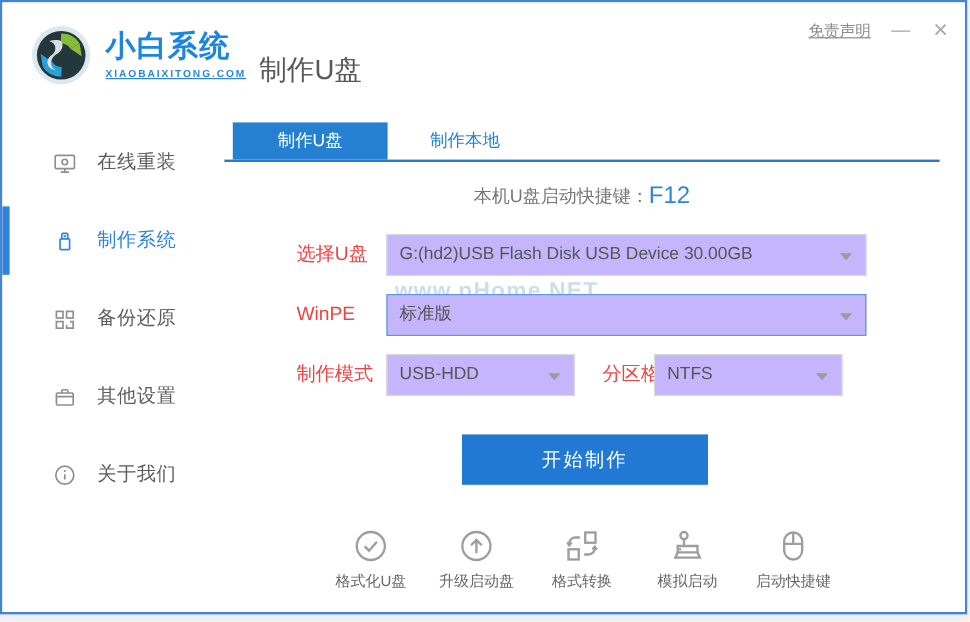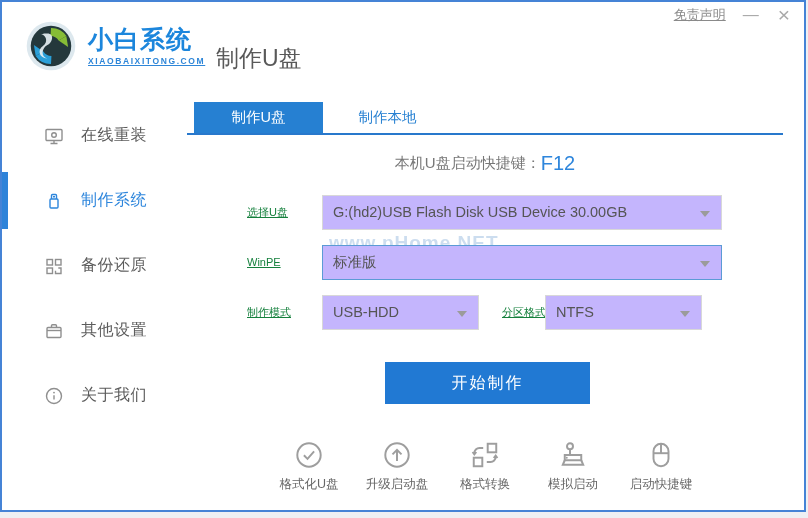--- a/index.html
+++ b/index.html
@@ -16,21 +16,21 @@
     border:2px solid #4583d6;
   }
 
   
   .header { position:absolute; left:0; top:0; width:100%; height:94px; background:#fff; }
   .logo-icon { position:absolute; left:22px; top:17px; width:54px; height:54px; }
   .brand-text { position:absolute; left:86px; top:24px; }
   .brand-name { font-size:25px; font-weight:bold; color:#1c86dc; letter-spacing:1px; line-height:27px; }
   .brand-domain { font-size:8.5px; color:#2e86d8; letter-spacing:1.6px; margin-top:3px; font-weight:bold;text-decoration:underline; }
   .page-title { position:absolute; left:214px; top:41px; font-size:23px; color:#595959; }
-  .win-controls { position:absolute; top:3px; right:12px; display:flex; align-items:center; gap:14px; }
+  .win-controls { position:absolute; top:14px; right:12px; display:flex; align-items:center; gap:14px; }
   .disclaimer { font-size:13px; color:#8a8a8a; text-decoration:underline; cursor:pointer; }
   .btn-min { font-size:16px; color:#a9a9a9; cursor:pointer; line-height:20px; padding:0 3px; }
   .btn-close { font-size:21px; color:#a9a9a9; cursor:pointer; line-height:20px; padding:0 2px; font-weight:300; }
 
   
   .sidebar { position:absolute; left:0; top:94px; width:185px; bottom:0; background:#fff; padding-top:7px; }
   .side-item { position:relative; height:65px; display:flex; align-items:center; padding-left:42px; cursor:pointer; }
   .side-item .s-icon { width:20px; height:20px; margin-right:17px; flex:0 0 auto; }
   .side-item .s-label { font-size:16px; color:#5c5c5c; letter-spacing:0.5px; }
   .side-item.active .s-label { color:#2e86dc; }
@@ -41,21 +41,21 @@
 
   .tabbar { position:absolute; left:0; top:6px; right:21px; height:33px; border-bottom:2px solid #2878cc; display:flex; }
   .tab { width:129px; height:31px; display:flex; align-items:center; justify-content:center; font-size:14.5px; cursor:pointer; }
   .tab.active { background:#2680d2; color:#ffffff; margin-left:7px; }
   .tab.inactive { color:#2680d2; background:transparent; }
 
   .hotkey-line { position:absolute; left:0; right:21px; top:56px; height:28px; text-align:center; }
   .hotkey-label { font-size:15px; color:#777777; vertical-align:middle; }
   .hotkey-value { font-size:20px; color:#2e86dc; vertical-align:middle; }
 
-  .form-label { position:absolute; font-size:11px; color:#15803d; line-height:35px;text-decoration:underline; }
+  .form-label { position:absolute; font-size:16px; color:#ef4444; line-height:35px; }
   .dropdown {
     position:absolute; height:35px; background:#c4b5fd;
     border:1px solid #d8d8d8; padding:0 26px 0 10px;
     font-size:14.5px; color:#555; line-height:33px; cursor:pointer;
     white-space:nowrap; overflow:hidden;
   }
   .dropdown.focused { border:1px solid #5b9bd5; }
   .caret {
     position:absolute; right:11px; top:15px; width:0; height:0;
     border-left:5px solid transparent; border-right:5px solid transparent;

